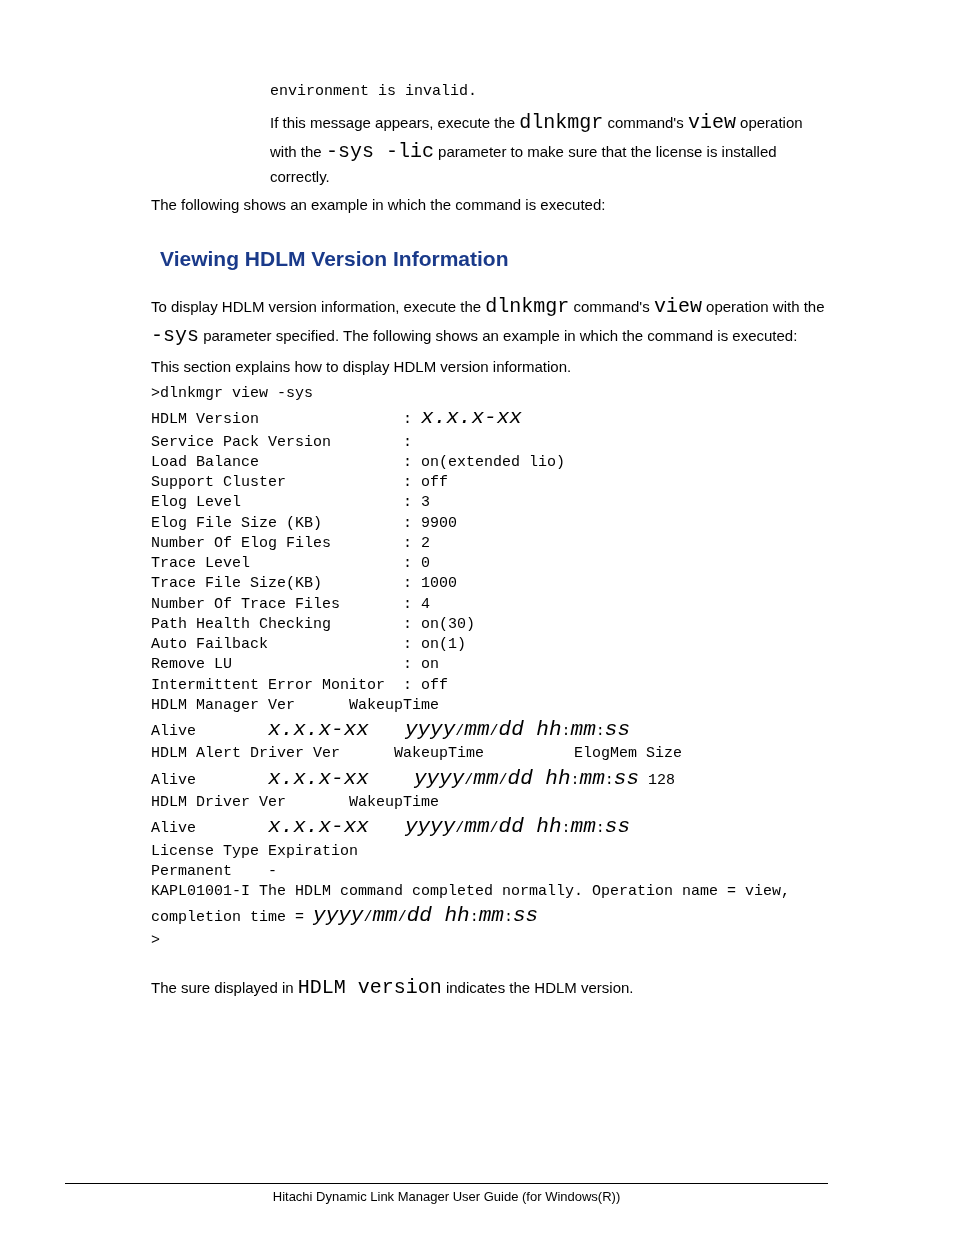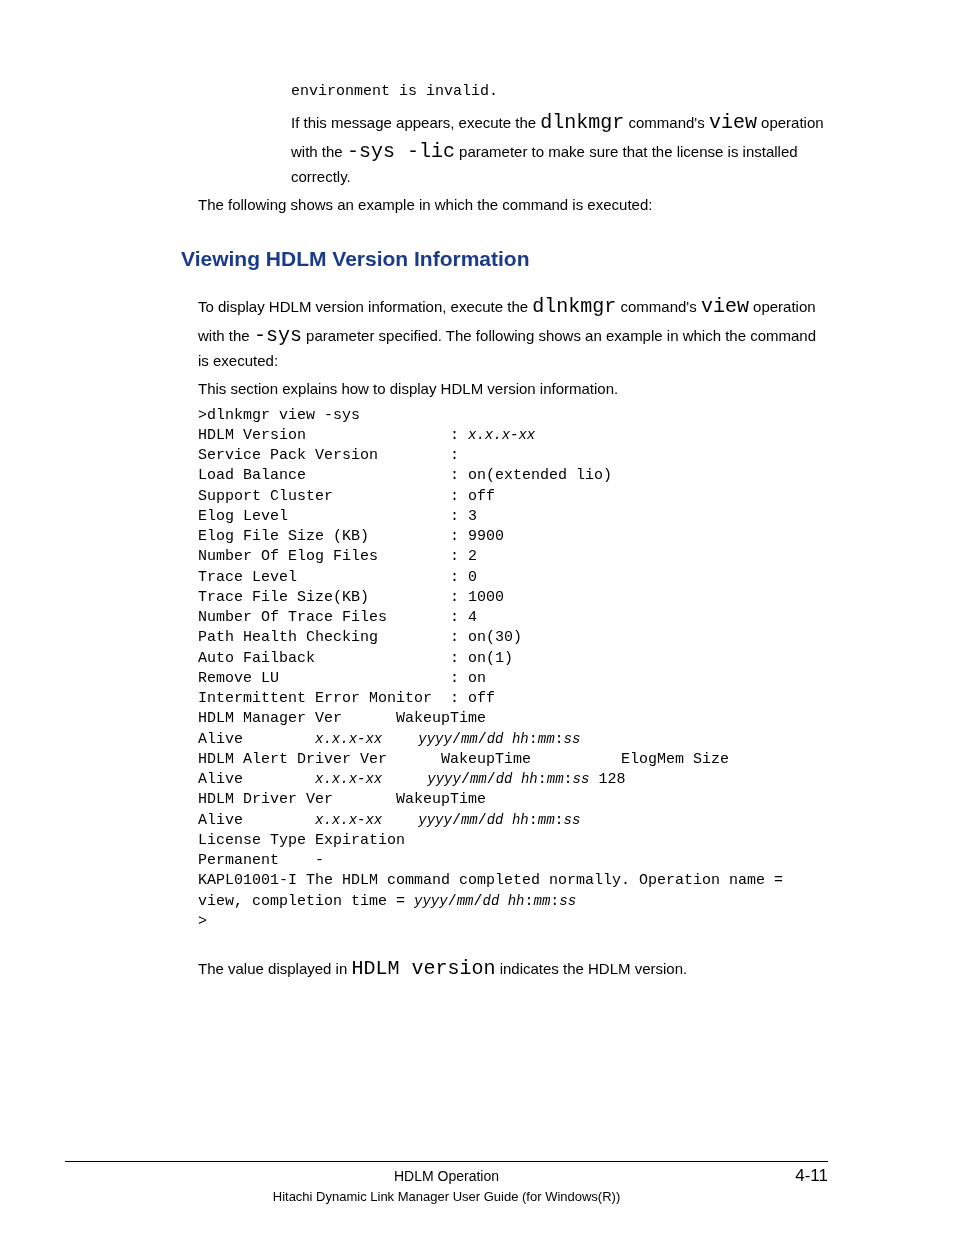--- a/index.html
+++ b/index.html
@@ -7,44 +7,44 @@
       margin: 0;
       padding: 0;
       font-family: Verdana, Geneva, sans-serif;
       font-size: 15px;
       line-height: 1.45;
       color: #000;
       background: #fff;
       width: 954px;
     }
     .page {
-      padding: 80px 65px 40px 86px;
+      padding: 80px 65px 40px 65px;
       box-sizing: border-box;
       width: 893px;
       min-height: 1235px;
       position: relative;
     }
-    .content-indent { margin-left: 112px; }
+    .content-indent { margin-left: 86px; }
     .content-indent-2 { margin-left: 205px; }
     pre.mono {
       font-family: "Courier New", Courier, monospace;
       font-size: 15px;
       line-height: 1.35;
       white-space: pre-wrap;
       margin: 2px 0;
       color: #000;
     }
     span.mono {
       font-family: "Courier New", Courier, monospace;
       font-size: 20px;
     }
     span.monoi {
       font-family: "Courier New", Courier, monospace;
       font-style: italic;
-      font-size: 14px;
+      font-size: 21px;
     }
     p { margin: 0; }
     .para { margin: 6px 0; }
     h2 {
       color: #1a3a8a;
       font-family: Verdana, Geneva, sans-serif;
       font-size: 21px;
       font-weight: bold;
       margin: 28px 0 12px 95px;
     }
@@ -114,28 +114,24 @@
 <span>HDLM Alert Driver Ver      WakeupTime          ElogMem Size</span>
 <span><span>Alive        </span><span class="monoi">x.x.x-xx</span><span>     </span><span class="monoi">yyyy</span><span>/</span><span class="monoi">mm</span><span>/</span><span class="monoi">dd hh</span><span>:</span><span class="monoi">mm</span><span>:</span><span class="monoi">ss</span><span> 128</span></span>
 <span>HDLM Driver Ver       WakeupTime</span>
 <span><span>Alive        </span><span class="monoi">x.x.x-xx</span><span>    </span><span class="monoi">yyyy</span><span>/</span><span class="monoi">mm</span><span>/</span><span class="monoi">dd hh</span><span>:</span><span class="monoi">mm</span><span>:</span><span class="monoi">ss</span></span>
 <span>License Type Expiration</span>
 <span>Permanent    -</span>
 <span><span>KAPL01001-I The HDLM command completed normally. Operation name = view, completion time = </span><span class="monoi">yyyy</span><span>/</span><span class="monoi">mm</span><span>/</span><span class="monoi">dd hh</span><span>:</span><span class="monoi">mm</span><span>:</span><span class="monoi">ss</span></span>
 <span>&gt;</span></pre>
 
     <p class="para" style="margin-top:22px;">
-      <span>The value displayed in </span><span class="mono">HDLM version</span><span> indicates the HDLM version.</span>
+      <span>The sure displayed in </span><span class="mono">HDLM version</span><span> indicates the HDLM version.</span>
     </p>
   </div>
 
 
 
   <div class="footer">
     <div class="footer-line"></div>
-    <div class="row1">
-      <span class="section-name">HDLM Operation</span>
-      <span class="pagenum">4-11</span>
-    </div>
     <div class="row2">Hitachi Dynamic Link Manager User Guide (for Windows(R))</div>
   </div>
 
 </div>
 
 </body></html>

